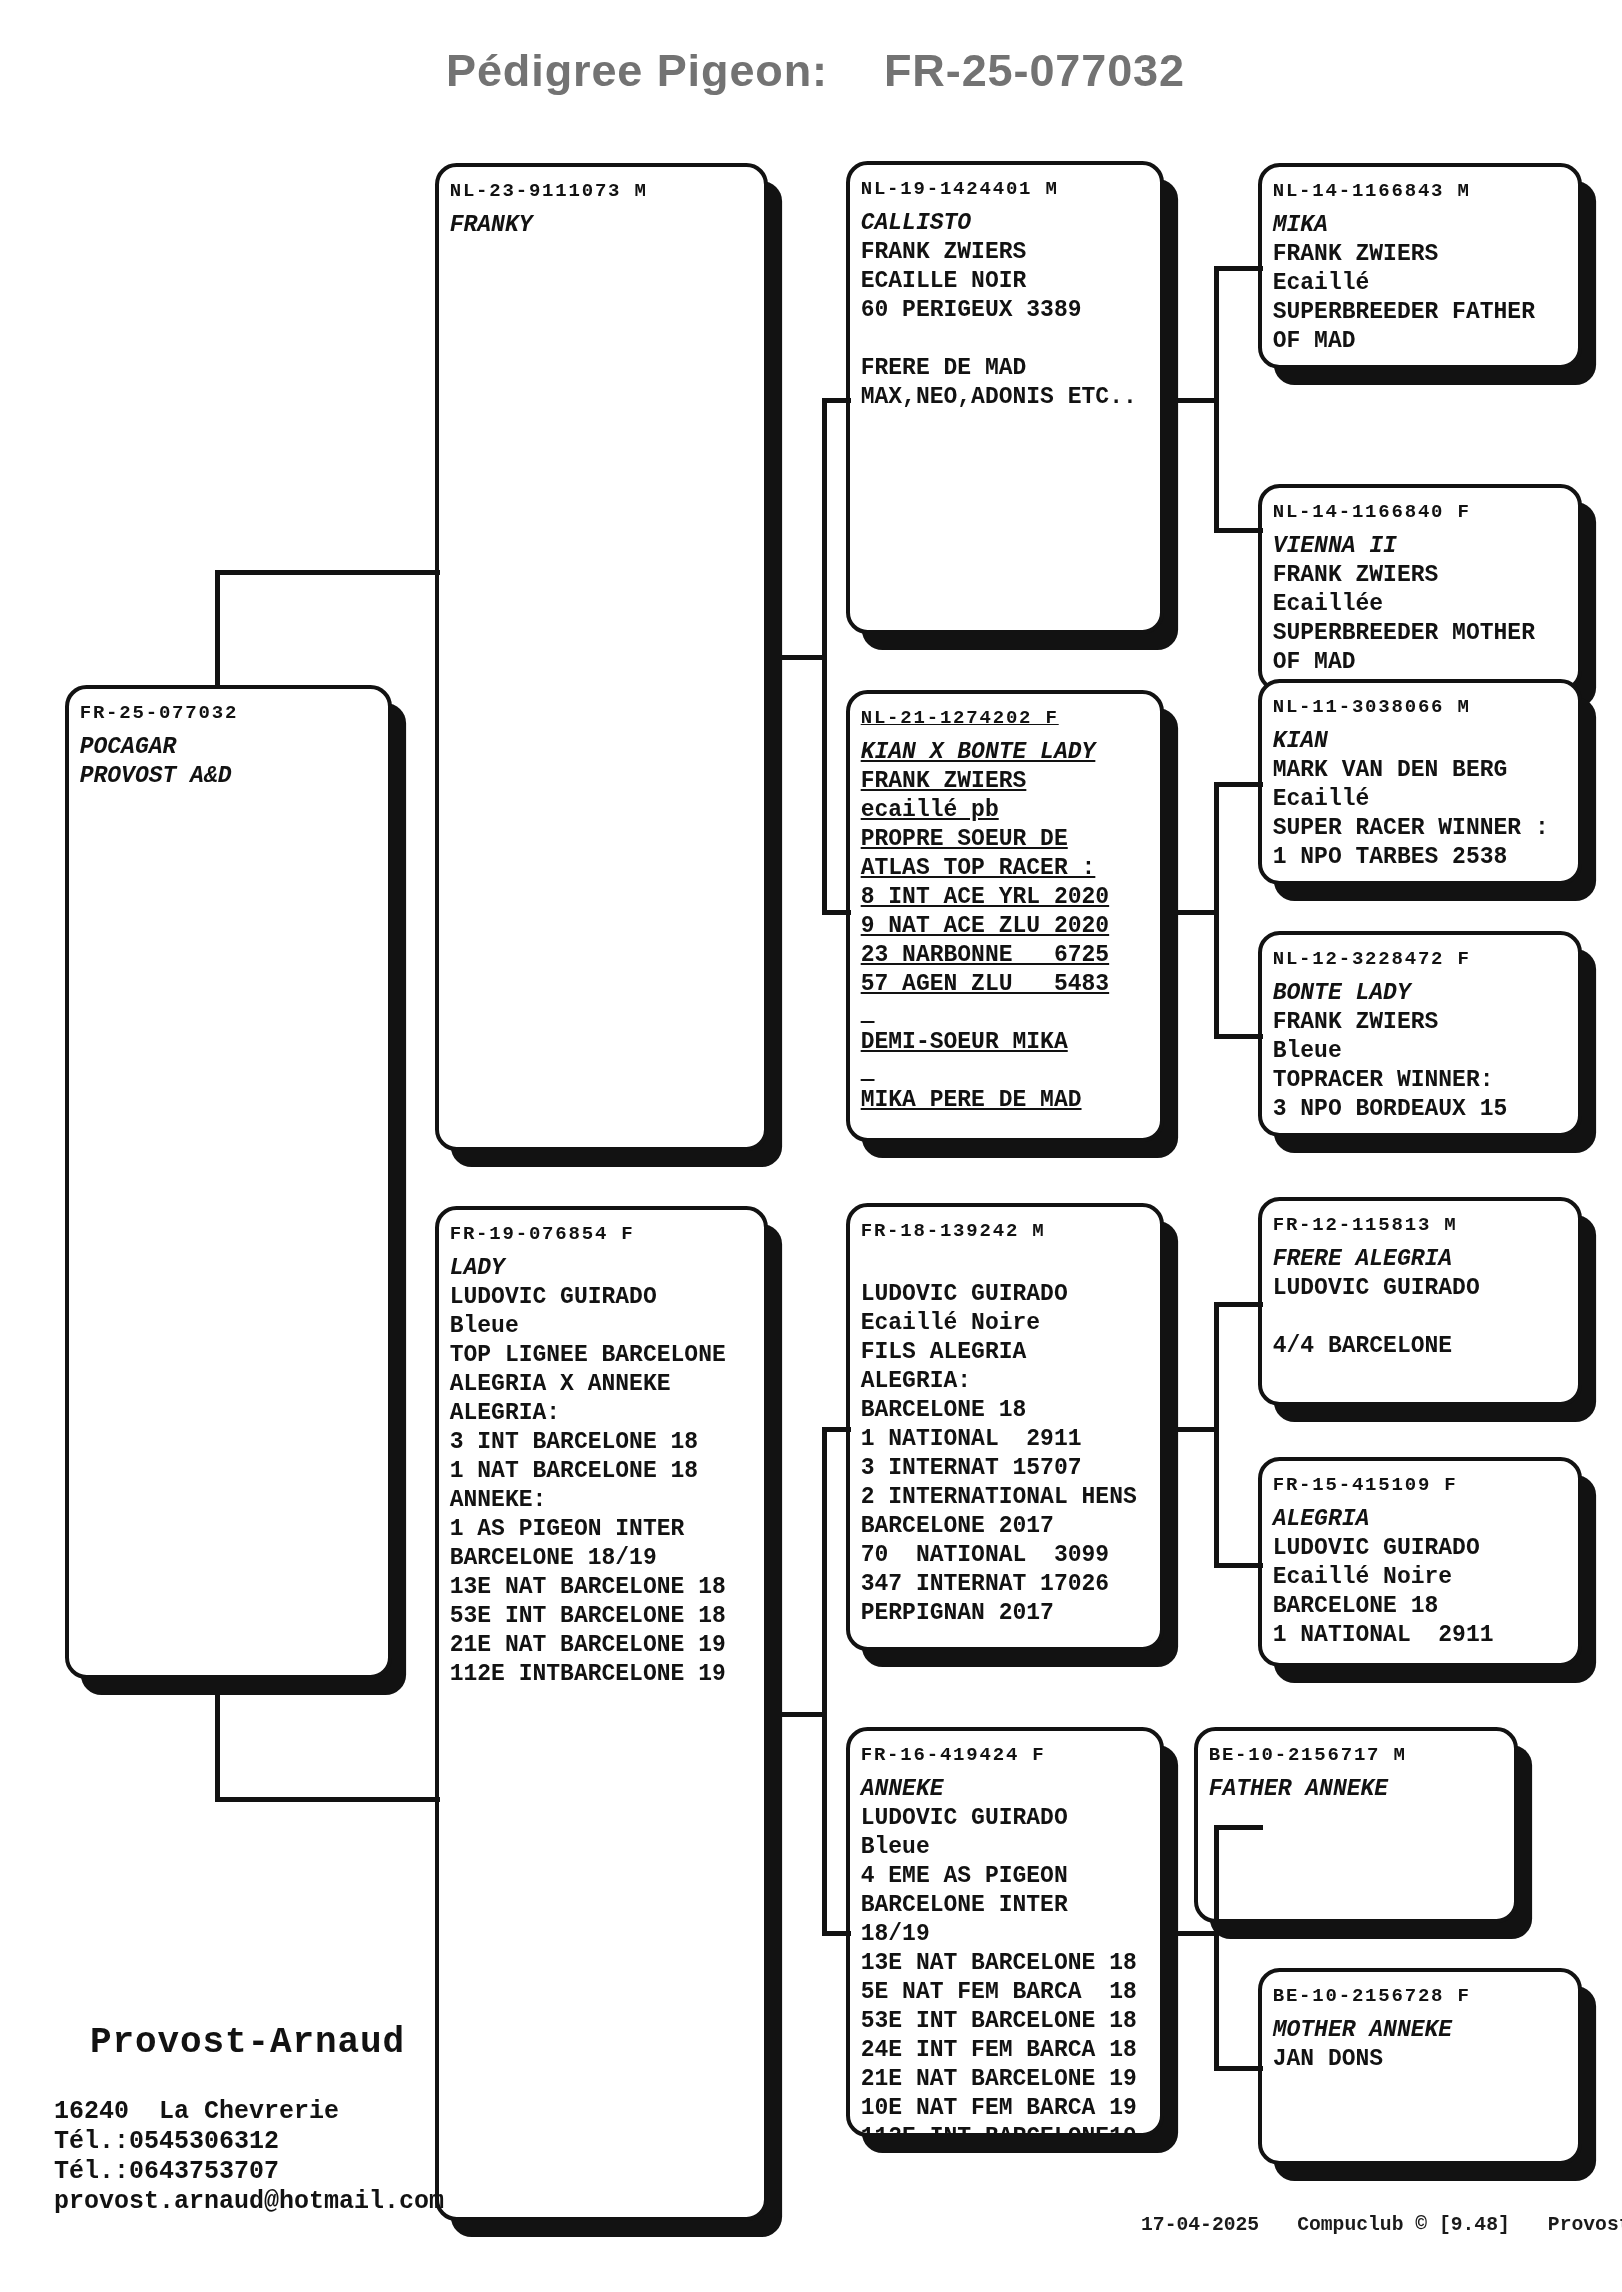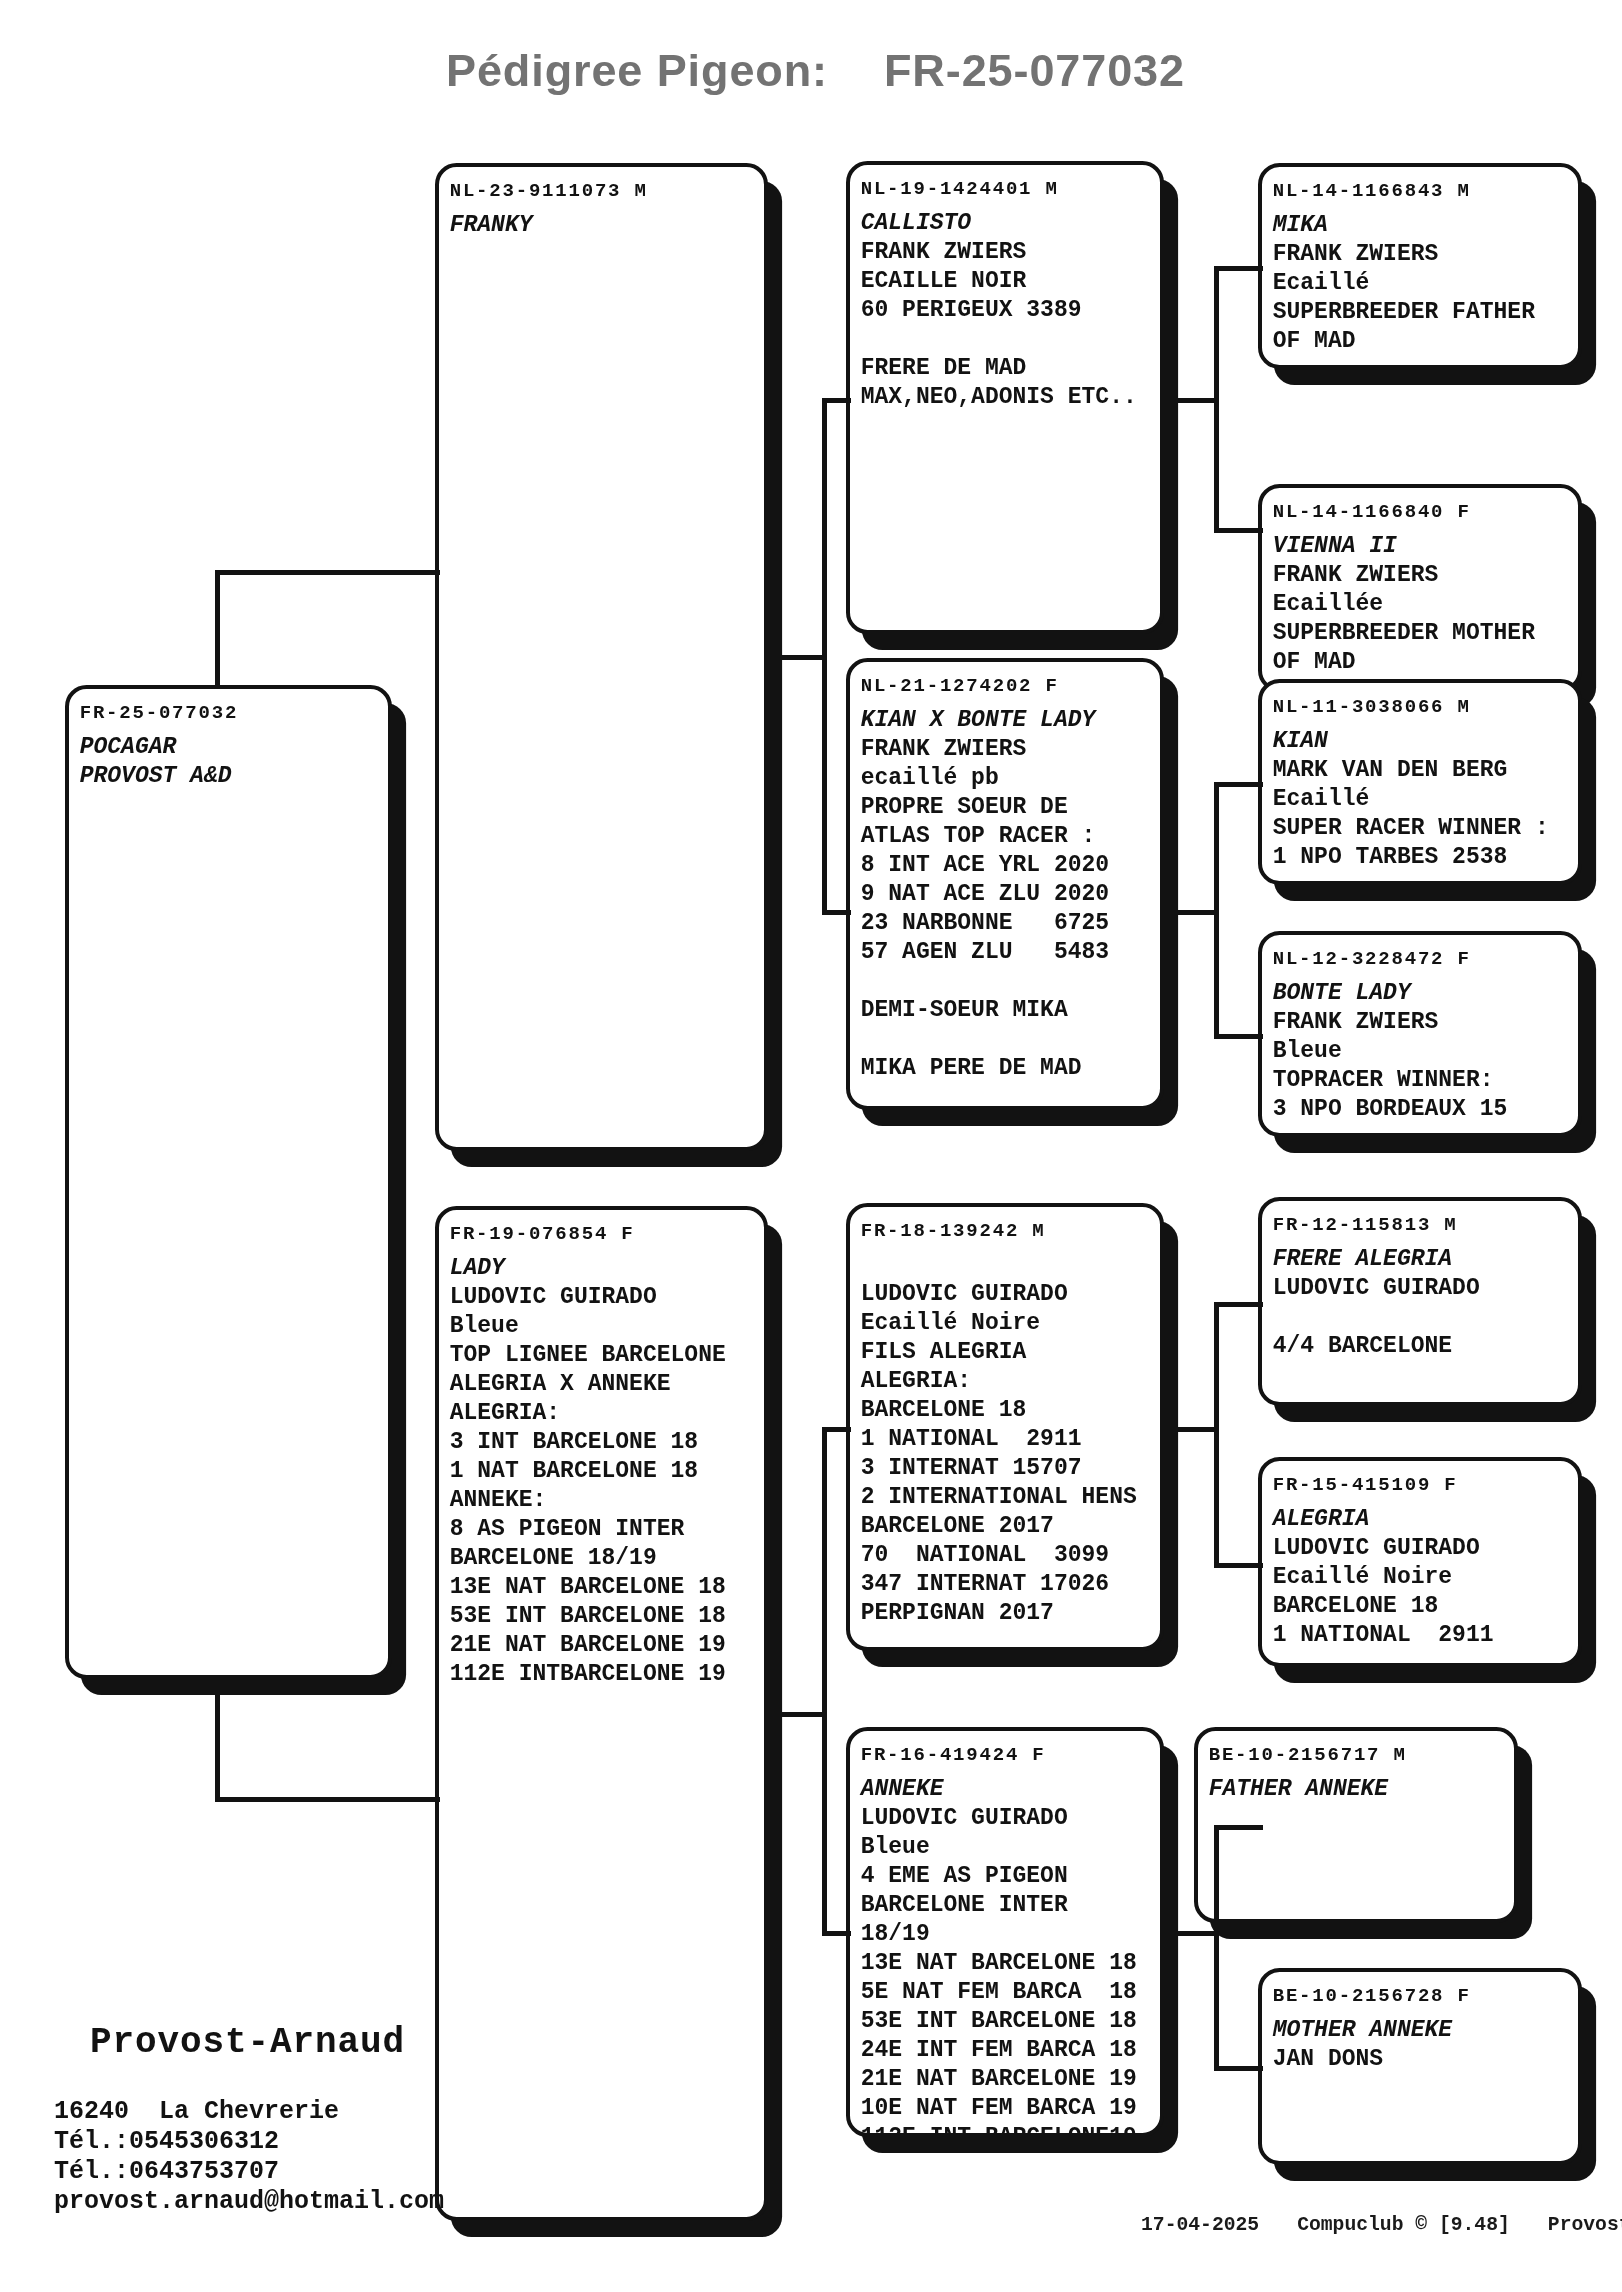--- a/index.html
+++ b/index.html
@@ -71,38 +71,38 @@
         <div class="ring">FR-19-076854 F</div>
         <div class="bline em">LADY</div>
         <div class="bline">LUDOVIC GUIRADO</div>
         <div class="bline">Bleue</div>
         <div class="bline">TOP LIGNEE BARCELONE</div>
         <div class="bline">ALEGRIA X ANNEKE</div>
         <div class="bline">ALEGRIA:</div>
         <div class="bline">3 INT BARCELONE 18</div>
         <div class="bline">1 NAT BARCELONE 18</div>
         <div class="bline">ANNEKE:</div>
-        <div class="bline">8 AS PIGEON INTER</div>
+        <div class="bline">1 AS PIGEON INTER</div>
         <div class="bline">BARCELONE 18/19</div>
         <div class="bline">13E NAT BARCELONE 18</div>
         <div class="bline">53E INT BARCELONE 18</div>
         <div class="bline">21E NAT BARCELONE 19</div>
         <div class="bline">112E INTBARCELONE 19</div>
       </div>
       <div class="pbox" style="left: 846px; top: 161px; width: 318px; height: 473px;">
         <div class="ring">NL-19-1424401 M</div>
         <div class="bline em">CALLISTO</div>
         <div class="bline">FRANK ZWIERS</div>
         <div class="bline">ECAILLE NOIR</div>
         <div class="bline">60 PERIGEUX 3389</div>
         <div class="bline">&nbsp;</div>
         <div class="bline">FRERE DE MAD</div>
         <div class="bline">MAX,NEO,ADONIS ETC..</div>
       </div>
-      <div class="pbox" style="left: 846px; top: 658px; width: 318px; height: 452px;">
+      <div class="pbox" style="left: 846px; top: 690px; width: 318px; height: 452px; text-decoration: underline;">
         <div class="ring">NL-21-1274202 F</div>
         <div class="bline em">KIAN X BONTE LADY</div>
         <div class="bline">FRANK ZWIERS</div>
         <div class="bline">ecaillé pb</div>
         <div class="bline">PROPRE SOEUR DE</div>
         <div class="bline">ATLAS TOP RACER :</div>
         <div class="bline">8 INT ACE YRL 2020</div>
         <div class="bline">9 NAT ACE ZLU 2020</div>
         <div class="bline">23 NARBONNE   6725</div>
         <div class="bline">57 AGEN ZLU   5483</div>

